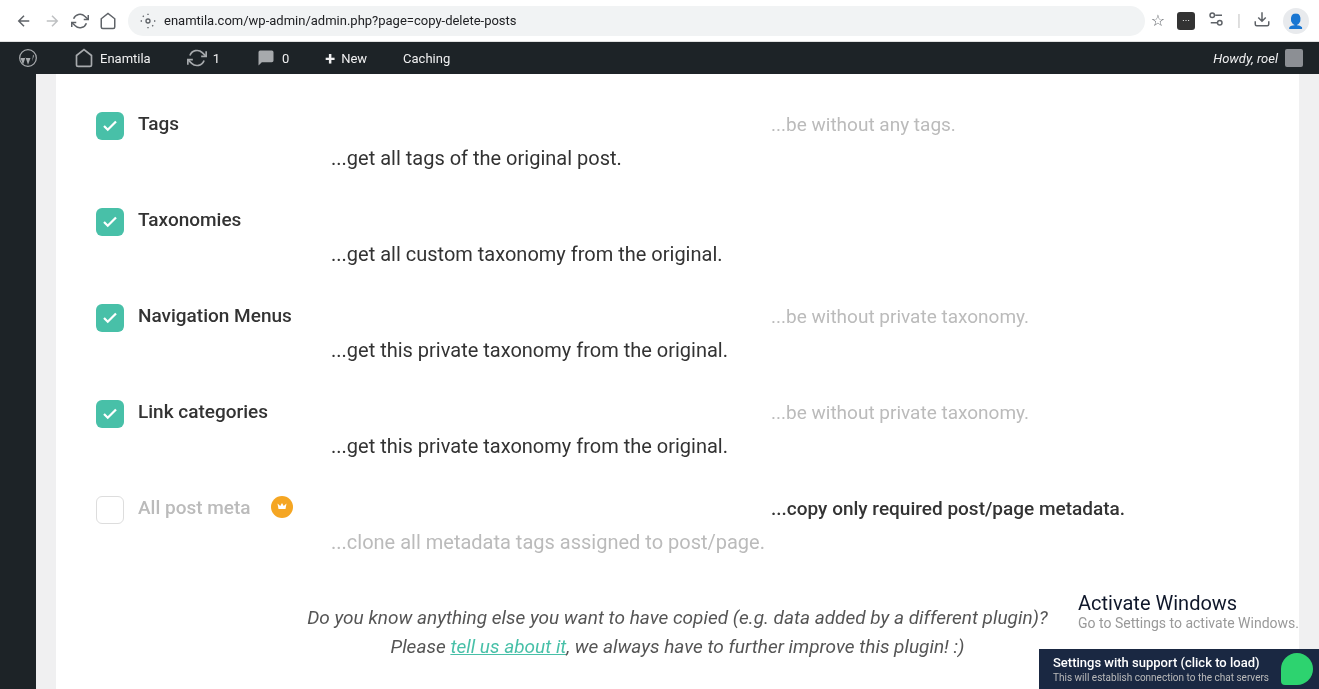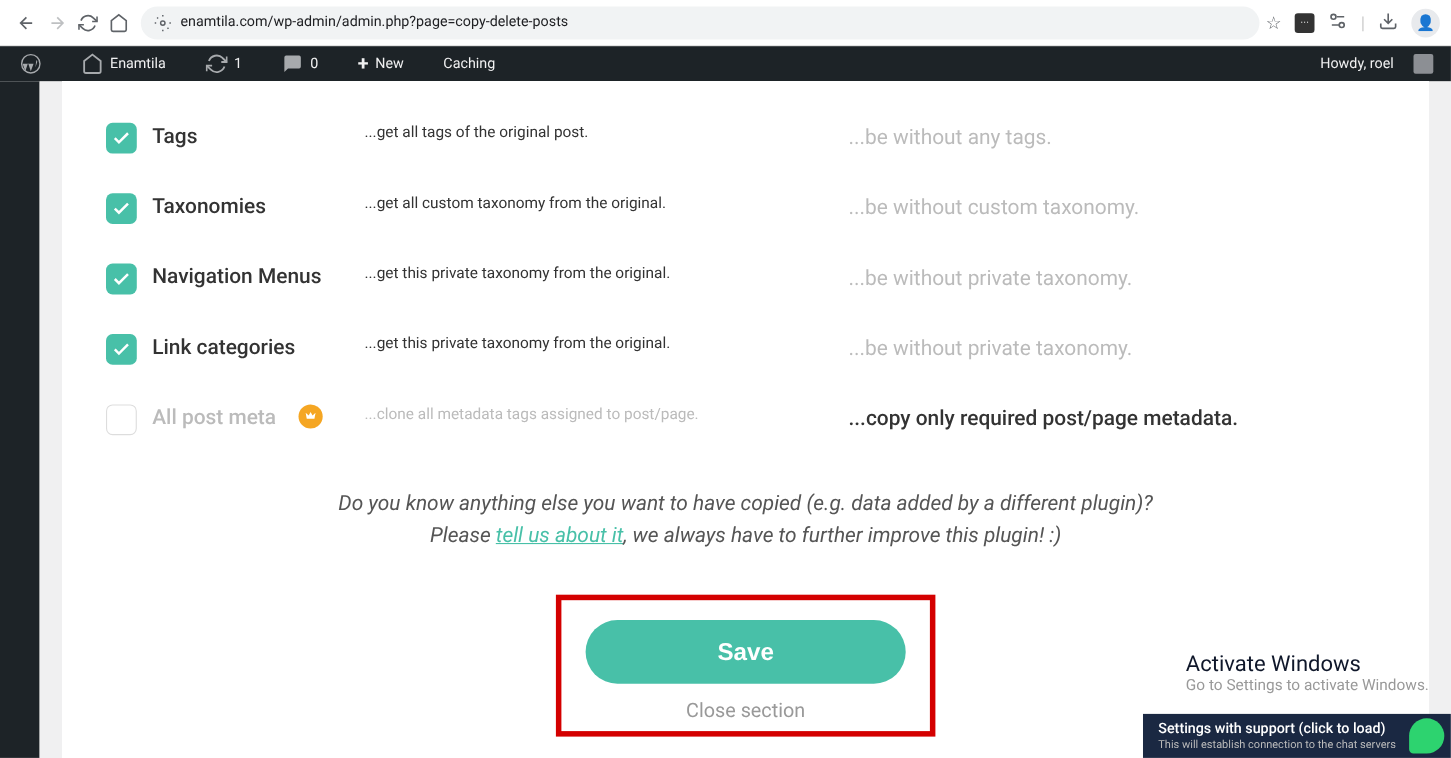--- a/index.html
+++ b/index.html
@@ -12,37 +12,37 @@
     .url-icon { width: 16px; height: 16px; color: #5f6368; }
     .url-text { color: #202124; font-size: 13px; }
     .browser-right { display: flex; align-items: center; gap: 12px; color: #5f6368; }
     .browser-right > * { cursor: pointer; }
     .avatar { width: 26px; height: 26px; border-radius: 50%; background: #e8eaed; display: flex; align-items: center; justify-content: center; font-size: 14px; }
     
     .wp-admin-bar { height: 32px; background: #1d2327; color: #f0f0f1; display: flex; align-items: center; padding: 0 8px; font-size: 13px; justify-content: space-between; }
     .wp-left { display: flex; align-items: center; gap: 16px; }
     .wp-item { display: flex; align-items: center; gap: 6px; padding: 0 10px; height: 32px; cursor: pointer; }
     .wp-icon { width: 20px; height: 20px; color: #a7aaad; }
-    .wp-right { display: flex; align-items: center; gap: 18px; padding-right: 8px; cursor: pointer; }
+    .wp-right { display: flex; align-items: center; gap: 7px; padding-right: 8px; cursor: pointer; font-style: italic; }
     .wp-avatar { width: 18px; height: 18px; background: #8c8f94; border-radius: 2px; }
     
     .main-wrap { display: flex; height: calc(689px - 42px - 32px); }
     .sidebar-strip { width: 36px; background: #1d2327; }
     .content-area { flex: 1; background: #f0f0f1; overflow: hidden; position: relative; }
     .panel { background: #fff; margin: 0 20px; height: 100%; padding: 20px 40px 30px 40px; overflow-y: auto; }
     
     .opt-row { display: flex; align-items: flex-start; padding: 18px 0; }
     .opt-check { display: flex; align-items: flex-start; width: 235px; gap: 14px; }
     .cbx { width: 28px; height: 28px; border-radius: 6px; display: flex; align-items: center; justify-content: center; flex-shrink: 0; cursor: pointer; }
     .cbx.on { background: #48c0a8; }
     .cbx.off { background: #fff; border: 1px solid #ddd; }
     .cbx svg { width: 18px; height: 18px; color: #fff; }
     .opt-label { font-size: 19px; font-weight: 500; color: #333; line-height: 1.3; }
     .premium-badge { display: inline-flex; width: 22px; height: 22px; background: #f5a623; border-radius: 50%; align-items: center; justify-content: center; color: #fff; margin-left: 6px; vertical-align: middle; }
-    .opt-active { width: 440px; font-size: 14px; color: #333; line-height: 1.4; }
+    .opt-active { width: 440px; font-size: 20px; color: #333; line-height: 1.4; margin-top: 32px; }
     .opt-inactive { flex: 1; font-size: 19px; color: #bbb; line-height: 1.4; }
     .opt-row.unchecked .opt-label { color: #bbb; }
     .opt-row.unchecked .opt-active { color: #bbb; }
     .opt-row.unchecked .opt-inactive { color: #333; font-weight: 500; }
     
     .feedback { text-align: center; margin-top: 30px; font-size: 19px; font-style: italic; color: #555; line-height: 1.5; }
     .feedback a { color: #48c0a8; text-decoration: underline; }
     
     .save-wrap { text-align: center; margin-top: 20px; padding: 20px 0; position: relative; }
     .save-highlight { border: 5px solid #d40000; display: inline-block; padding: 18px 22px 8px 22px; }
@@ -165,21 +165,20 @@
         <div class="opt-row">
     <div class="opt-check">
             <div class="cbx on">
               <svg viewBox="0 0 24 24" fill="none" stroke="currentColor" stroke-width="3">
                 <polyline points="20 6 9 17 4 12"></polyline>
               </svg>
             </div>
             <span class="opt-label">Taxonomies</span>
           </div>
     <div class="opt-active">...get all custom taxonomy from the original.</div>
-    <div class="opt-inactive">...be without custom taxonomy.</div>
   </div>
         <div class="opt-row">
     <div class="opt-check">
             <div class="cbx on">
               <svg viewBox="0 0 24 24" fill="none" stroke="currentColor" stroke-width="3">
                 <polyline points="20 6 9 17 4 12"></polyline>
               </svg>
             </div>
             <span class="opt-label">Navigation Menus</span>
           </div>

